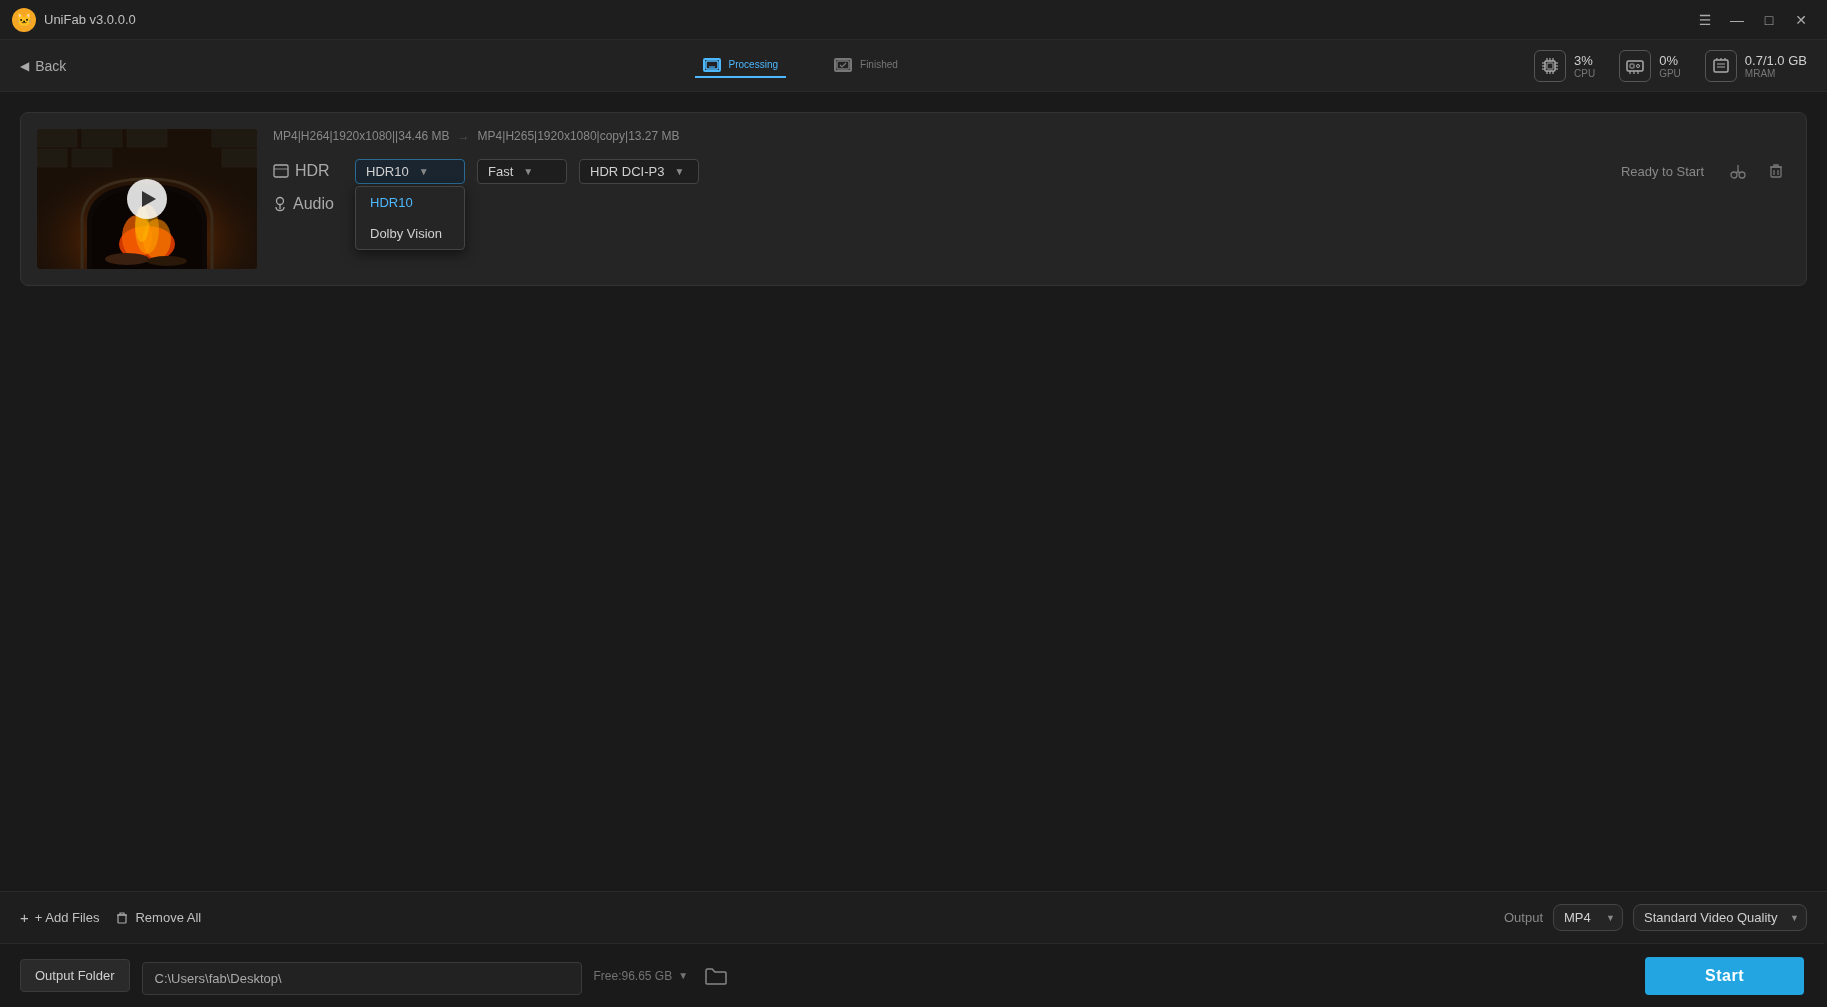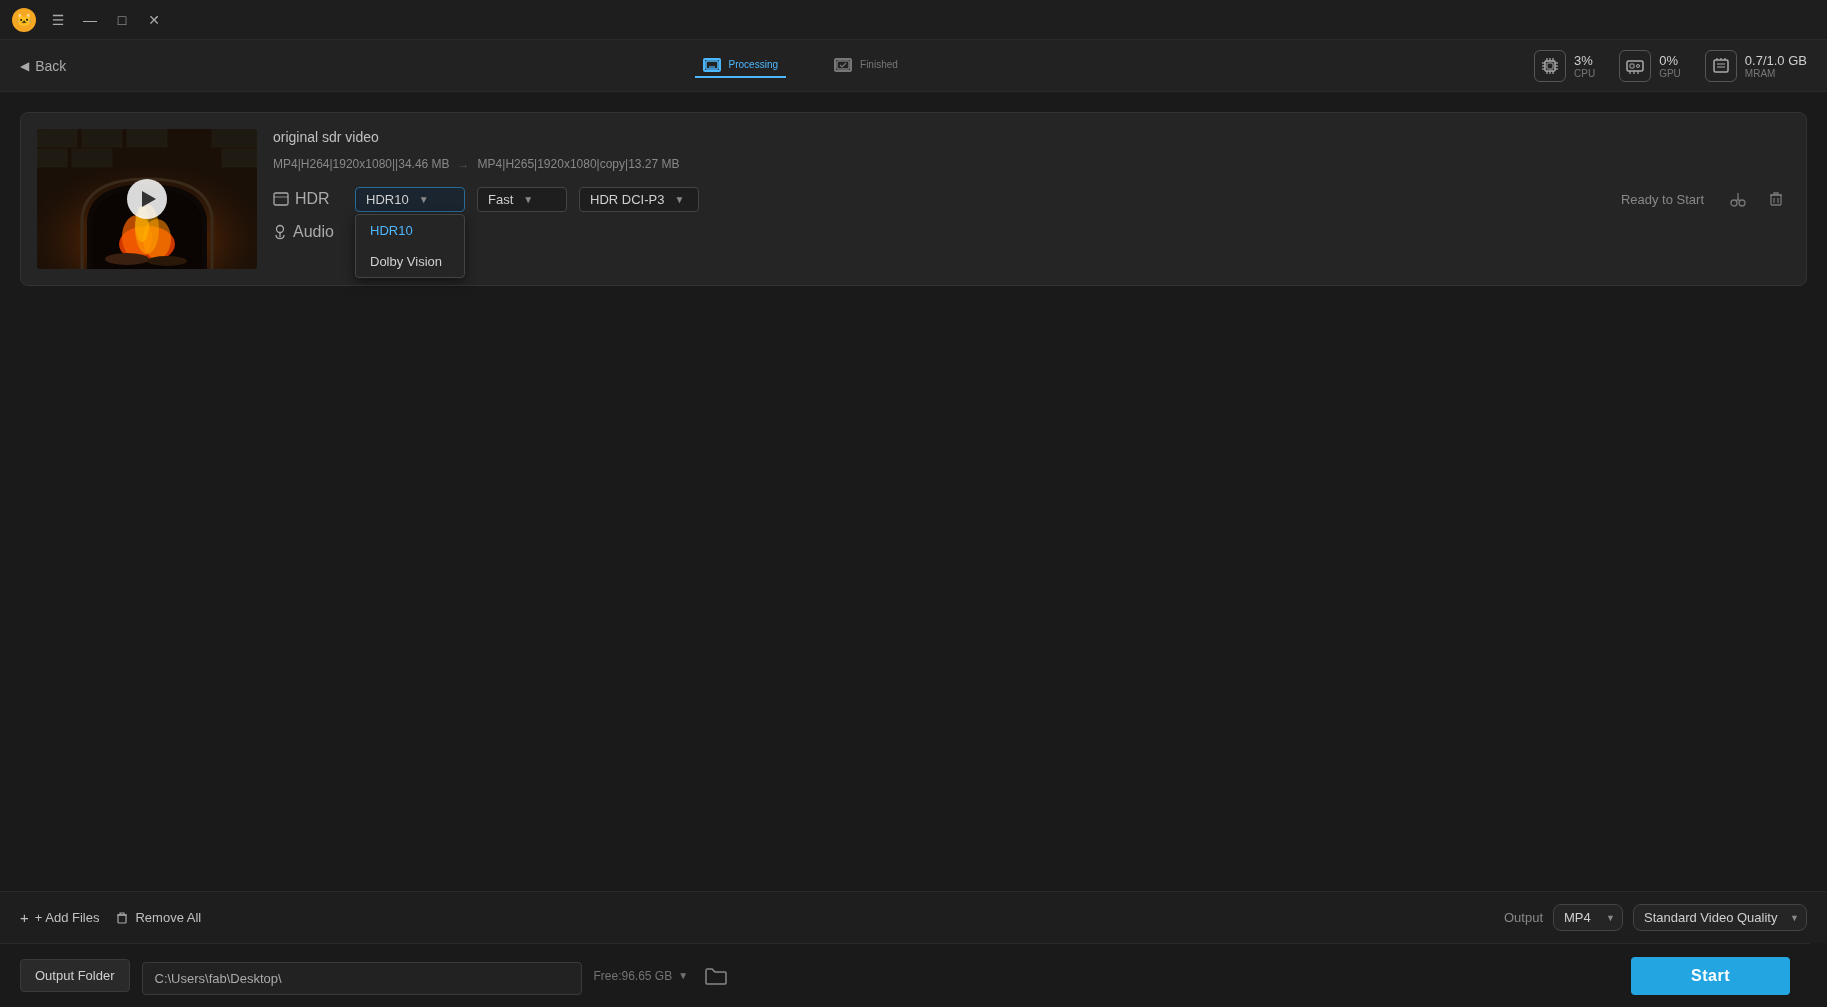--- a/index.html
+++ b/index.html
@@ -384,21 +384,21 @@
       right: 8px;
       font-size: 9px;
       color: #888;
       pointer-events: none;
     }
 
     
     .footer-bar {
       position: absolute;
       bottom: 0;
-      left: 0; right: 17px;
+      left: 0; right: 3px;
       height: 64px;
       background: #1a1a1a;
       border-top: 1px solid #2a2a2a;
       display: flex;
       align-items: center;
       padding: 0 20px;
       gap: 12px;
     }
     .output-folder-btn {
       background: #2a2a2a;
@@ -466,20 +466,21 @@
       margin-left: 4px;
     }
   </style>
 </head>
 <body>
 
 <div class="title-bar">
   <div class="title-bar-logo">
     <span>🐱</span>
   </div>
+  <span class="title-bar-text">UniFab v3.0.0.0</span>
   <div class="title-bar-controls">
     <button class="title-btn">
       <span>☰</span>
     </button>
     <button class="title-btn">
       <span>—</span>
     </button>
     <button class="title-btn">
       <span>□</span>
     </button>
@@ -611,21 +612,20 @@
         <rect x="90" y="0" width="40" height="18" fill="#1f1a12" stroke="#2a2218" stroke-width="0.5"></rect>
         <rect x="175" y="0" width="45" height="18" fill="#1e1911" stroke="#2a2218" stroke-width="0.5"></rect>
         <rect x="0" y="20" width="30" height="18" fill="#201b12" stroke="#2a2218" stroke-width="0.5"></rect>
         <rect x="35" y="20" width="40" height="18" fill="#1e1911" stroke="#2a2218" stroke-width="0.5"></rect>
         <rect x="185" y="20" width="35" height="18" fill="#201b12" stroke="#2a2218" stroke-width="0.5"></rect>
       </svg>
       <div class="play-btn-overlay"></div>
     </div>
 
     <div class="file-info">
-      <div class="file-name">original sdr video</div>
       <div class="file-path-row">
         <span>MP4|H264|1920x1080||34.46 MB</span>
         <span class="file-path-arrow">→</span>
         <span>MP4|H265|1920x1080|copy|13.27 MB</span>
       </div>
 
       <div class="controls-row">
         <div class="control-label">
           <svg width="16" height="14" viewBox="0 0 16 14" fill="none">
             <rect x="1" y="1" width="14" height="12" rx="1.5" stroke="#aaa" stroke-width="1.3" fill="none"></rect>

